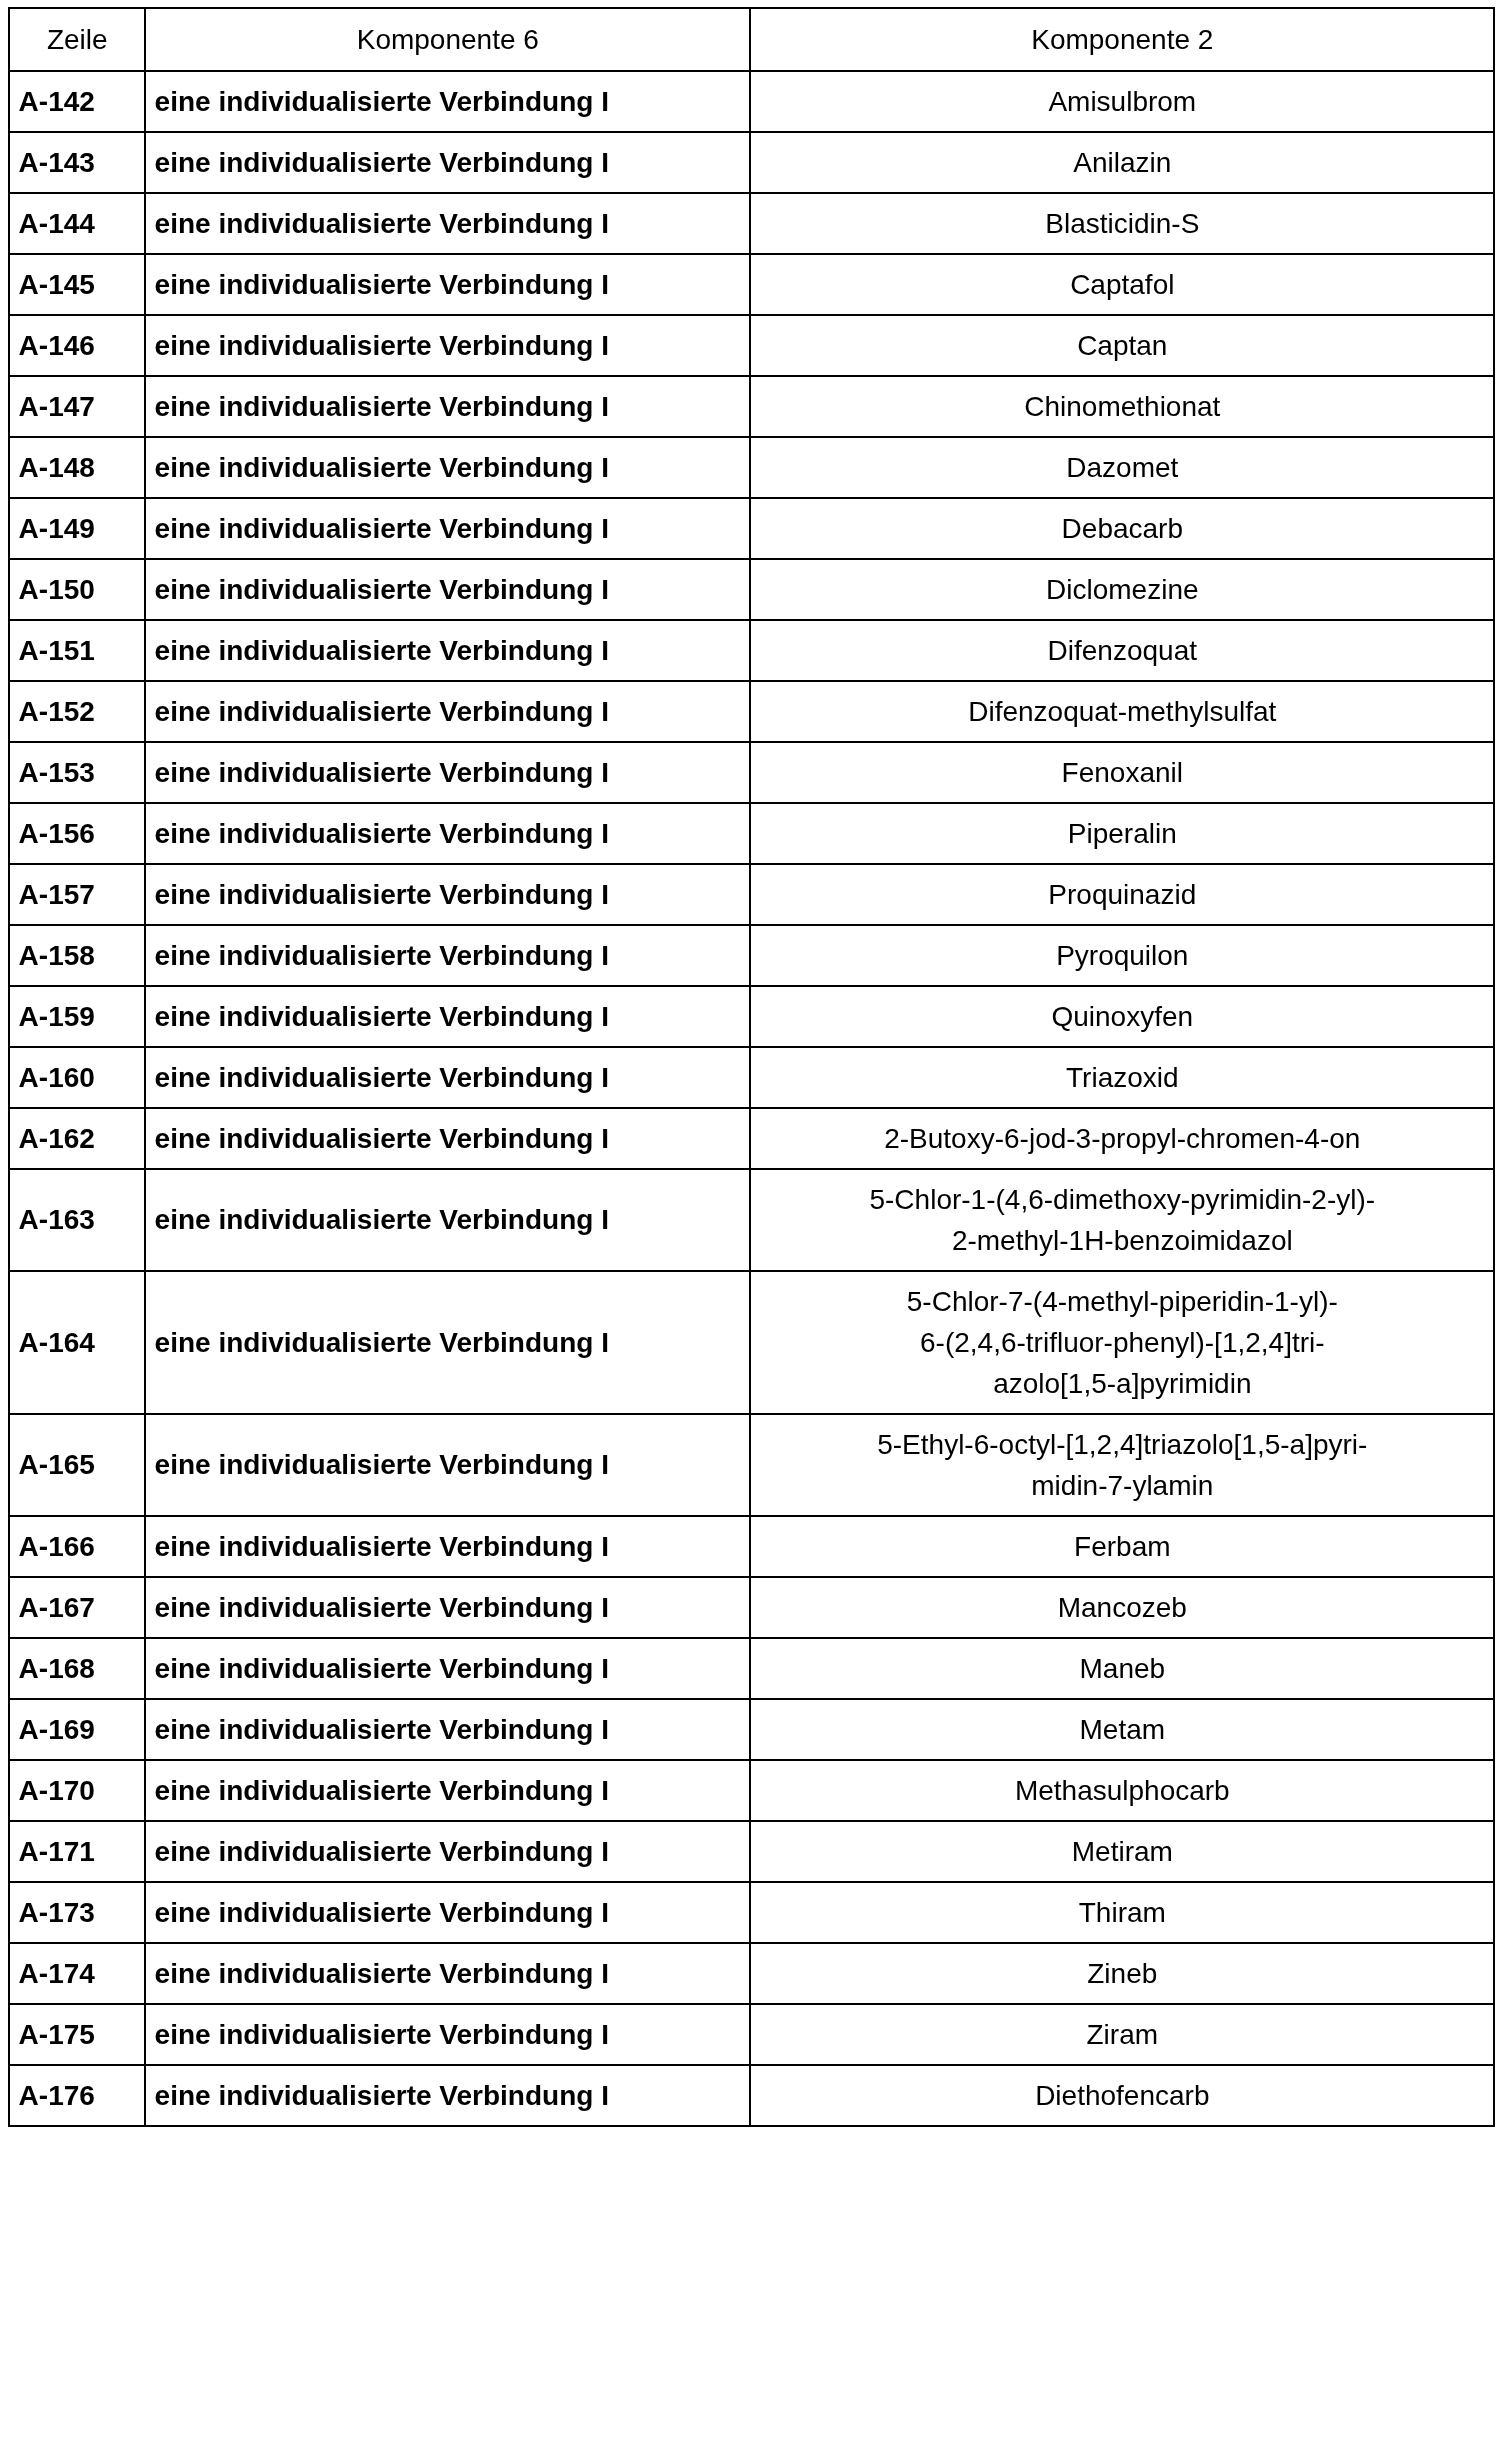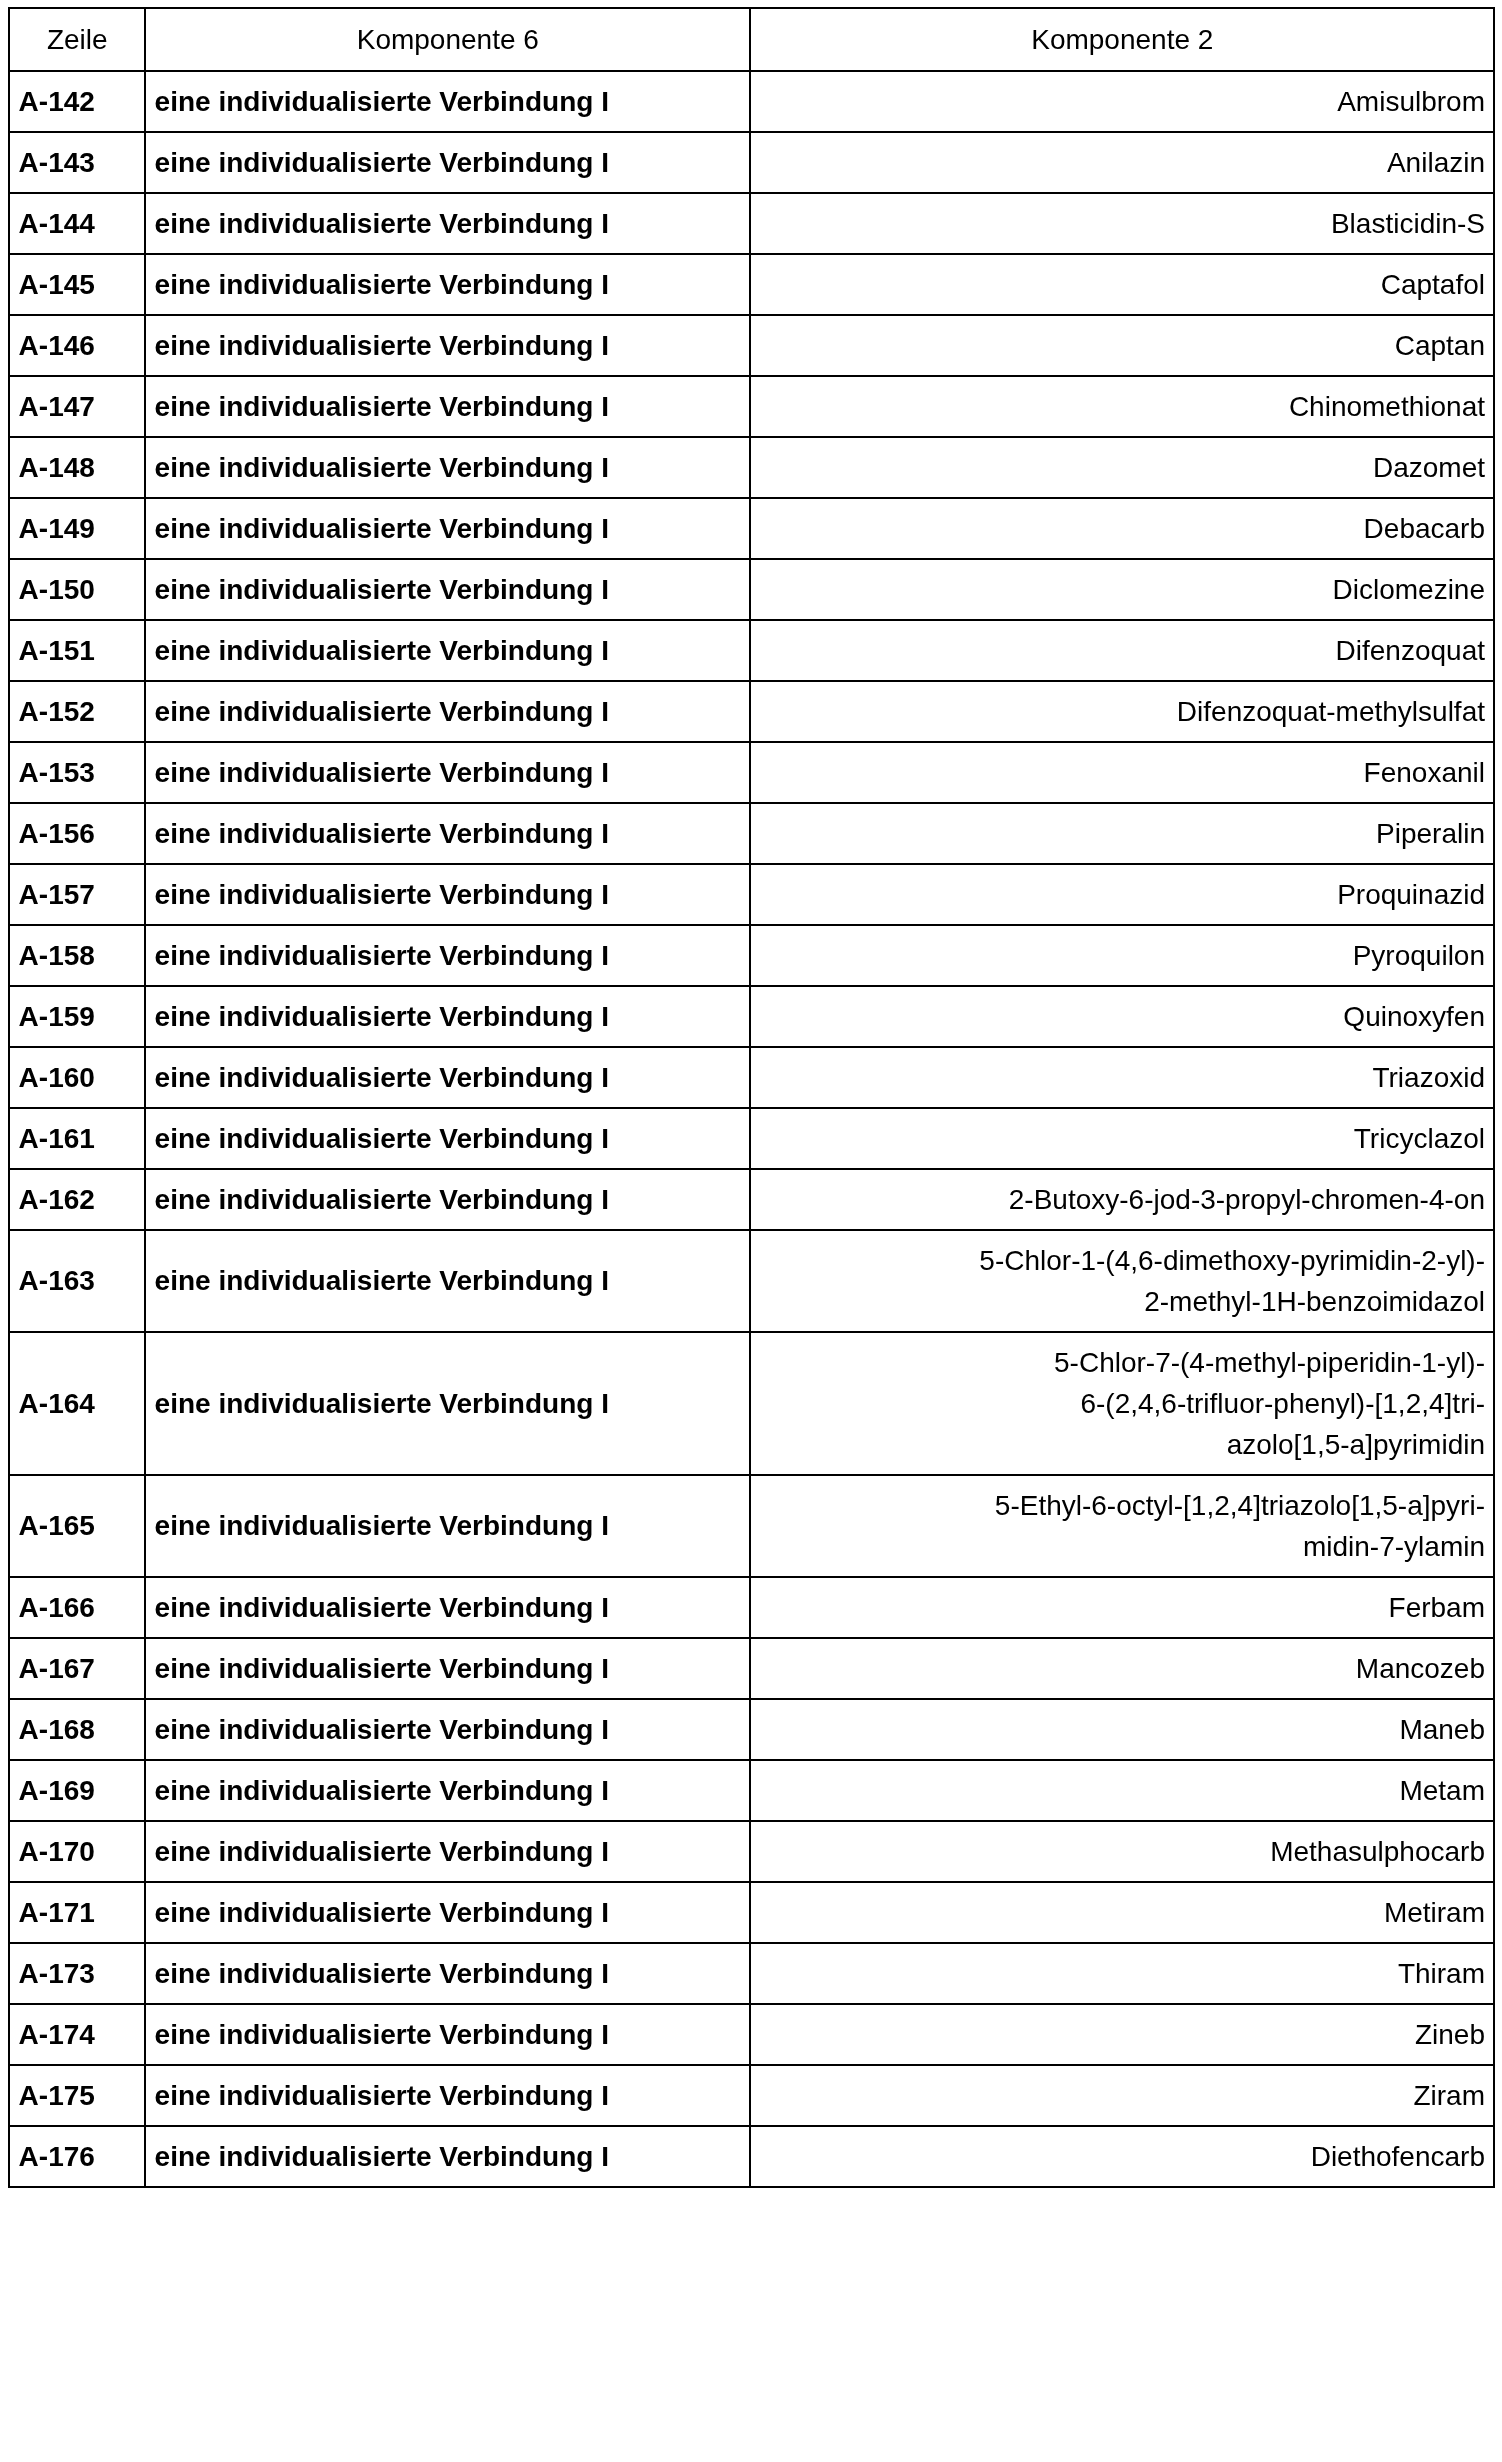--- a/index.html
+++ b/index.html
@@ -39,21 +39,21 @@
     text-align: left;
     padding-left: 10px;
     font-weight: bold;
   }
   .col-k1 {
     text-align: left;
     padding-left: 13.2px;
     font-weight: bold;
   }
   .col-k2 {
-    text-align: right;
+    text-align: center;
     padding-left: 11.6px;
     white-space: pre-line;
   }
 </style>
 </head>
 <body>
 
 <table class="compound-table">
   <colgroup>
     <col style="width:136px">
@@ -165,25 +165,20 @@
     <td class="col-k1">eine individualisierte Verbindung I</td>
     <td class="col-k2">Quinoxyfen</td>
   </tr>
 
   <tr>
     <td class="col-zeile">A-160</td>
     <td class="col-k1">eine individualisierte Verbindung I</td>
     <td class="col-k2">Triazoxid</td>
   </tr>
 
-  <tr>
-    <td class="col-zeile">A-161</td>
-    <td class="col-k1">eine individualisierte Verbindung I</td>
-    <td class="col-k2">Tricyclazol</td>
-  </tr>
 
   <tr>
     <td class="col-zeile">A-162</td>
     <td class="col-k1">eine individualisierte Verbindung I</td>
     <td class="col-k2">2-Butoxy-6-jod-3-propyl-chromen-4-on</td>
   </tr>
 
   <tr>
     <td class="col-zeile">A-163</td>
     <td class="col-k1">eine individualisierte Verbindung I</td>

